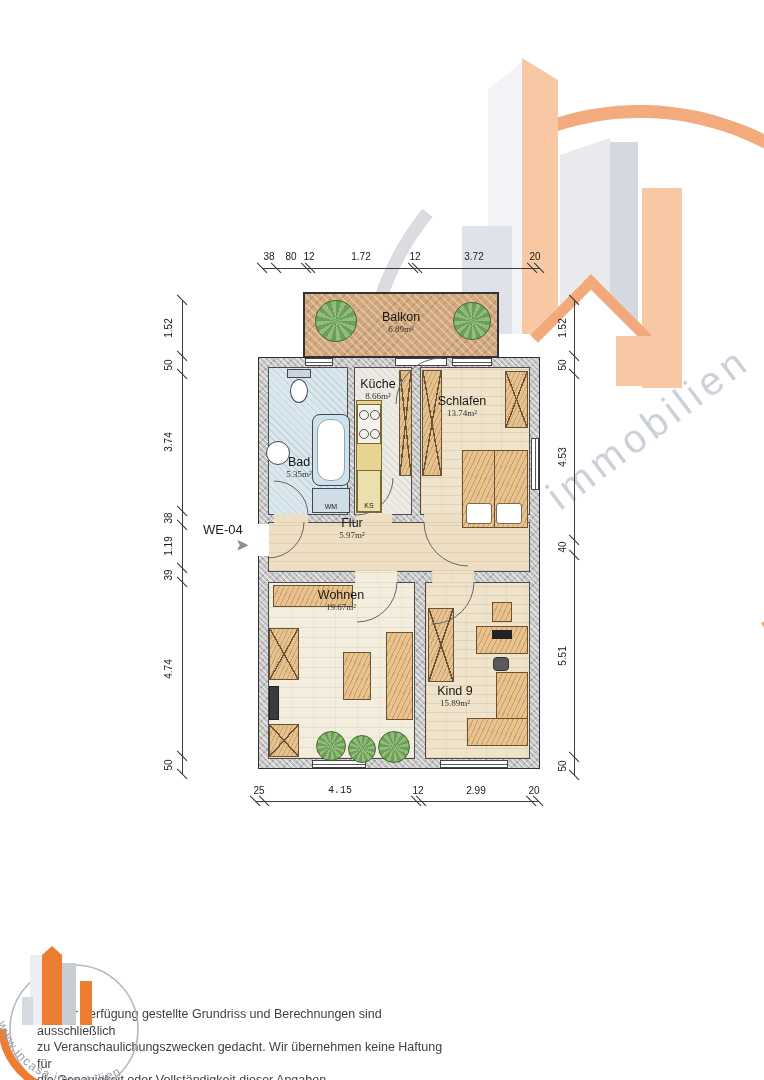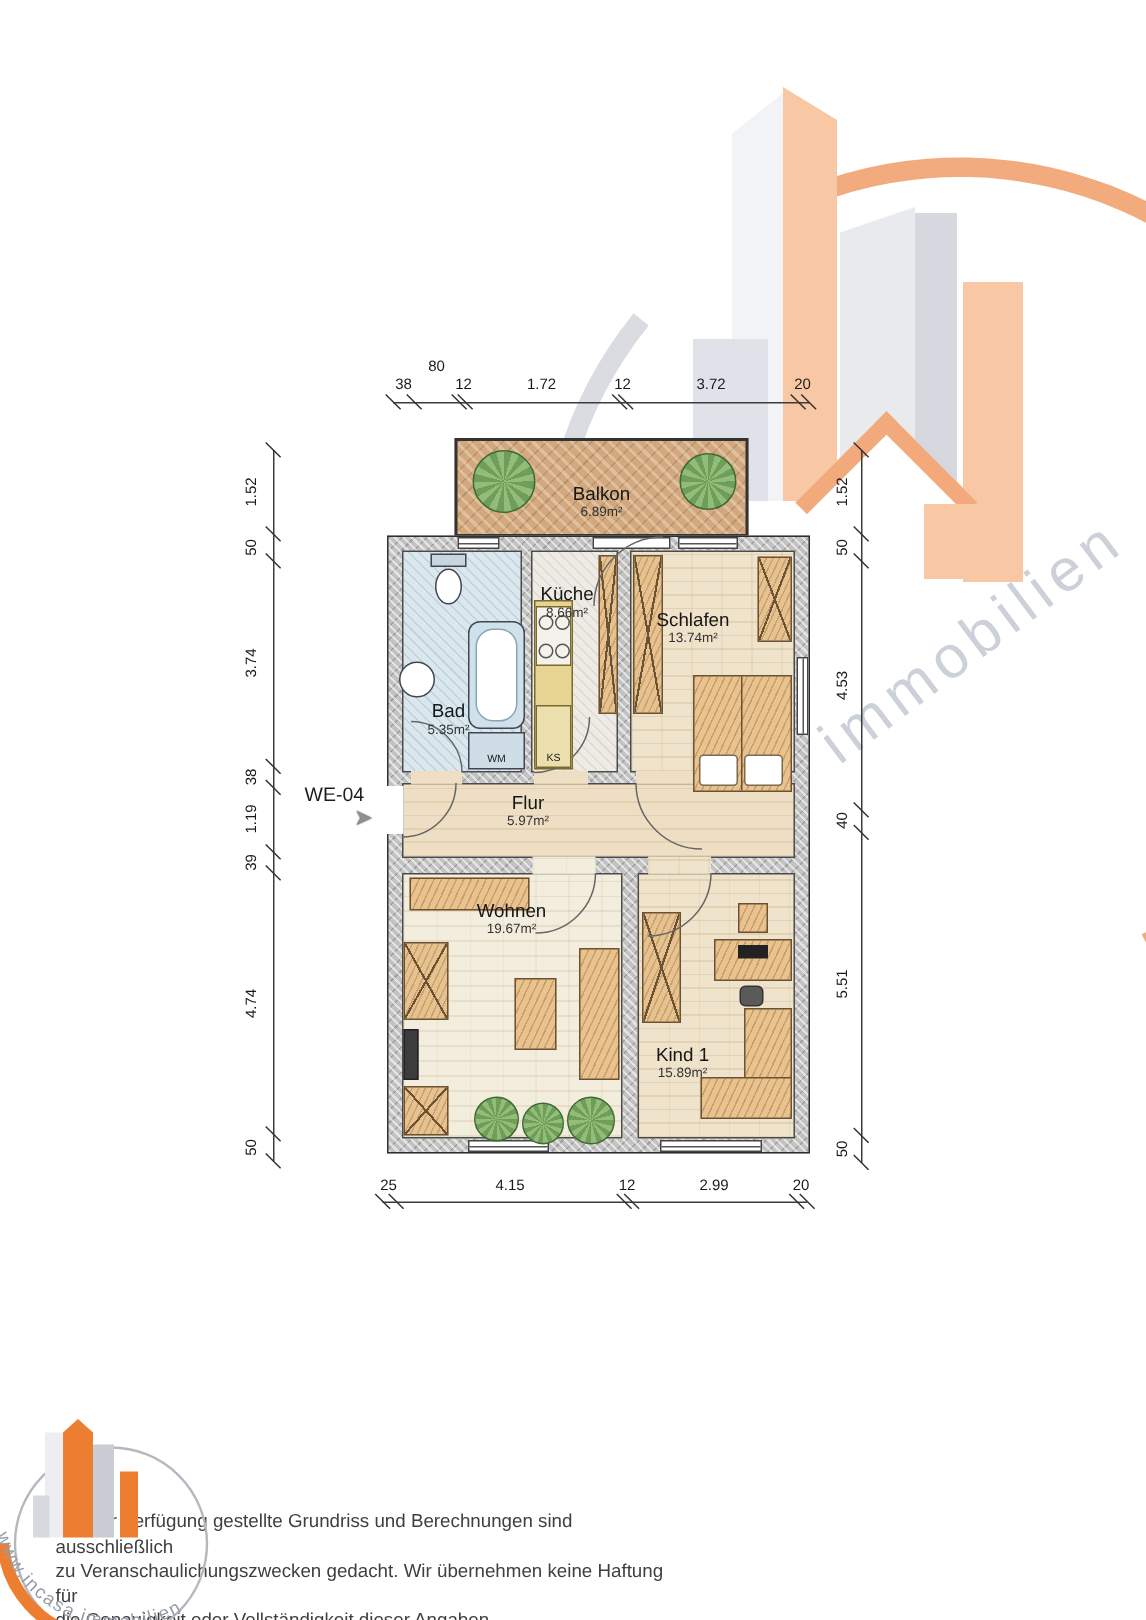--- a/index.html
+++ b/index.html
@@ -45,23 +45,23 @@
         background-image:linear-gradient(to top right,transparent calc(50% - .7px),#6b5233 calc(50% - .7px) calc(50% + .7px),transparent calc(50% + .7px)),
                          linear-gradient(to bottom right,transparent calc(50% - .7px),#6b5233 calc(50% - .7px) calc(50% + .7px),transparent calc(50% + .7px)),
                          repeating-linear-gradient(115deg,rgba(122,82,40,.28) 0 1px,transparent 1px 4px);}
   .plant{border-radius:50%;z-index:5;border:1px solid #3f6a32;
          background:repeating-conic-gradient(#6f9e59 0 15deg,#92bc7a 15deg 30deg);}
   .pillow{background:#fff;border:1px solid #7a6a50;border-radius:3px;z-index:5;}
   .appl{z-index:5;display:flex;align-items:flex-end;justify-content:center;
         font-size:7px;color:#222;padding-bottom:2px;}
 
   
-  .rlabel{z-index:6;text-align:center;line-height:1.12;color:#161616;margin-top:12px;}
+  .rlabel{z-index:6;text-align:center;line-height:1.12;color:#161616;}
   .rname{font-size:12.5px;}
-  .rarea{font-size:9px;color:#333;}
+  .rarea{font-size:9px;color:#333;font-family:Liberation Serif, serif;}
   #we-label{left:203px;top:522px;z-index:6;font-size:13px;color:#1d1d1d;}
   #we-arrow{left:236px;top:536px;z-index:6;font-size:15px;color:#8f8f8f;text-shadow:0 0 1px #333;}
 
   
   .dline{background:#3c3c3c;z-index:5;}
   .dlab{position:absolute;font-size:10px;color:#1a1a1a;z-index:5;white-space:nowrap;}
   .dlab-h{transform:translateX(-50%);}
   .dlab-v{transform:translate(-50%,-50%) rotate(-90deg);}
   .tick{position:absolute;width:14px;height:1.3px;background:#333;z-index:5;
         transform:translate(-50%,-50%) rotate(45deg);}
@@ -189,42 +189,42 @@
 </div>
 <div class="abs rlabel" style="left:312px;top:516px;width:80px;">
   <div class="rname">Flur</div>
   <div class="rarea">5.97m²</div>
 </div>
 <div class="abs rlabel" style="left:296px;top:588px;width:90px;">
   <div class="rname">Wohnen</div>
   <div class="rarea">19.67m²</div>
 </div>
 <div class="abs rlabel" style="left:415px;top:684px;width:80px;">
-  <div class="rname">Kind 1</div>
+  <div class="rname">Kind 9</div>
   <div class="rarea">15.89m²</div>
 </div>
 
 <div id="we-label" class="abs">WE-04</div>
 <div id="we-arrow" class="abs">➤</div>
 
 <div class="abs dline" style="left:262px;top:268px;width:278px;height:1px;"></div>
 <div class="abs dline" style="left:255px;top:801px;width:283px;height:1px;"></div>
 <div class="abs dline" style="left:182px;top:300px;width:1px;height:474px;"></div>
 <div class="abs dline" style="left:574px;top:300px;width:1px;height:475px;"></div>
 
 <span class="dlab dlab-h" style="left:269px;top:251px;">38</span>
-<span class="dlab dlab-h" style="left:291px;top:239px;">80</span>
+<span class="dlab dlab-h" style="left:291px;top:251px;">80</span>
 <span class="dlab dlab-h" style="left:309px;top:251px;">12</span>
 <span class="dlab dlab-h" style="left:361px;top:251px;">1.72</span>
 <span class="dlab dlab-h" style="left:415px;top:251px;">12</span>
 <span class="dlab dlab-h" style="left:474px;top:251px;">3.72</span>
 <span class="dlab dlab-h" style="left:535px;top:251px;">20</span>
 
 <span class="dlab dlab-h" style="left:259px;top:785px;">25</span>
-<span class="dlab dlab-h" style="left:340px;top:785px;">4.15</span>
+<span class="dlab dlab-h" style="left:340px;top:785px;font-family:Liberation Mono, monospace;">4.15</span>
 <span class="dlab dlab-h" style="left:418px;top:785px;">12</span>
 <span class="dlab dlab-h" style="left:476px;top:785px;">2.99</span>
 <span class="dlab dlab-h" style="left:534px;top:785px;">20</span>
 
 <span class="dlab dlab-v" style="left:168px;top:328px;">1.52</span>
 <span class="dlab dlab-v" style="left:168px;top:365px;">50</span>
 <span class="dlab dlab-v" style="left:168px;top:442px;">3.74</span>
 <span class="dlab dlab-v" style="left:168px;top:518px;">38</span>
 <span class="dlab dlab-v" style="left:168px;top:546px;">1.19</span>
 <span class="dlab dlab-v" style="left:168px;top:575px;">39</span>

